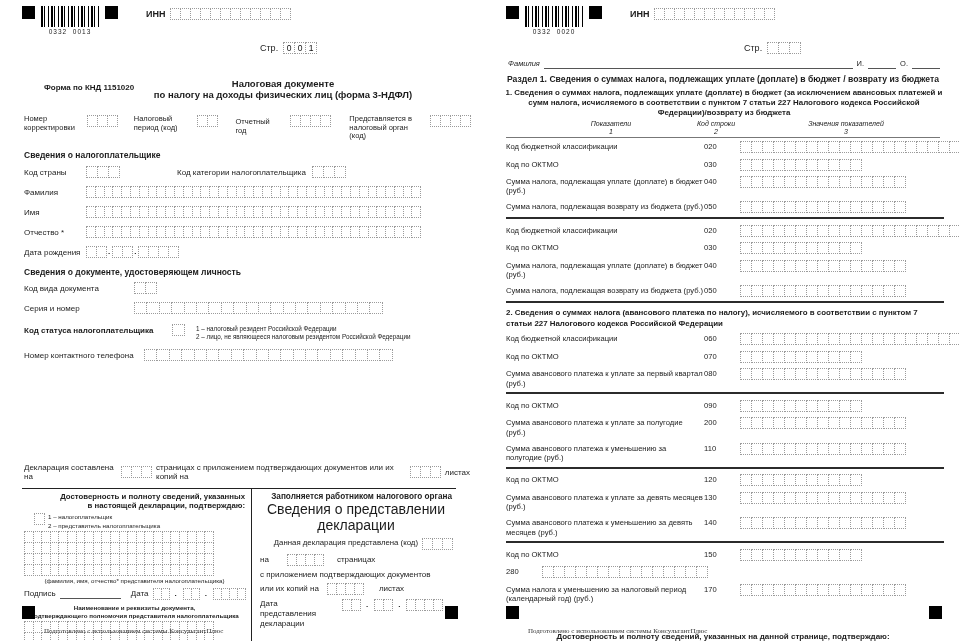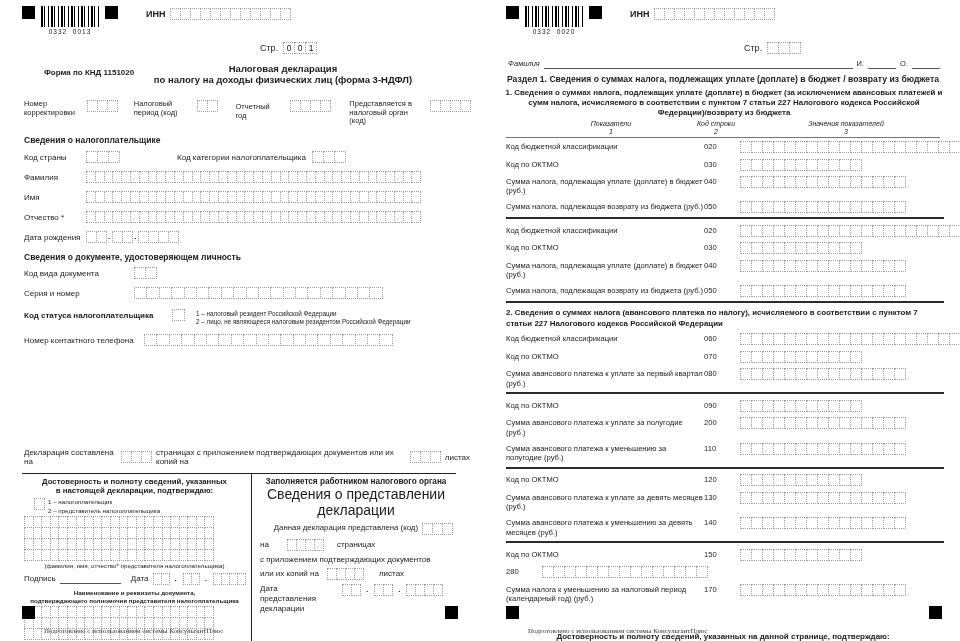--- a/index.html
+++ b/index.html
@@ -20,37 +20,37 @@
   .inn-label{font-weight:bold;font-size:9px;margin-right:5px}
   .str-row{display:flex;align-items:center;margin:0 0 0 252px;height:16px}
   .str-label{font-size:9px;margin-right:5px}
 
   
   .boxes{display:inline-flex;vertical-align:middle}
   .cell{display:inline-block;height:12px;border:1px dotted #9b9b9b;margin-right:-1px;font-size:8.5px;line-height:11px;text-align:center;color:#111;flex:0 0 auto}
   .grid .boxes{display:flex;margin-top:-1px}
 
   
-  .hdr-zone{position:relative;height:34px;margin-top:8px}
+  .hdr-zone{position:relative;height:34px;margin-top:23px}
   .knd{position:absolute;left:36px;top:4px;font-weight:bold;font-size:8px}
   .main-title{position:absolute;left:110px;width:330px;text-align:center;font-weight:bold;font-size:9.5px}
   .codes-row{display:flex;margin:2px 0 0 16px;gap:9px;align-items:flex-start}
   .codes-row .lbl{font-size:7.5px;width:54px}
   .sec-h{font-weight:bold;font-size:8.5px;margin:10px 0 4px 16px}
   .frow{display:flex;align-items:flex-start;margin:5px 0 0 16px}
   .frow .lbl{font-size:8px;padding-top:2px}
   .dot{font-weight:bold;margin:0 2px;line-height:12px}
   .note{font-size:6.3px;color:#222;line-height:1.25;padding-top:1px}
 
   
   .decl-row{display:flex;align-items:center;margin:14px 0 0 16px;font-size:8px;gap:5px}
   .sig-block{display:flex;border-top:1.6px solid #222;margin:6px 0 0 14px;width:434px}
   .sig-left{width:230px;border-right:1.4px solid #222;padding:3px 6px 4px 2px}
   .sig-right{flex:1;padding:3px 4px 0 8px}
-  .c-bold{font-weight:bold;font-size:7.8px;text-align:center;line-height:1.2}
+  .c-bold{font-weight:bold;font-size:7.8px;text-align:right;line-height:1.2}
   .c-mid{font-size:14px;text-align:center}
   .who{display:flex;gap:4px;margin:3px 0 2px 10px}
   .tiny{font-size:6.2px;line-height:1.35}
   .cap{font-size:6.2px;text-align:center;margin-top:1px}
   .sig-row{display:flex;align-items:center;gap:4px;margin-top:4px;font-size:8px}
   .line{display:inline-block;border-bottom:1px solid #555;height:9px}
   .sig-line-col{text-align:center;font-size:6.5px}
   .sig-line-col .line{width:100%}
   .footer{position:absolute;bottom:6px;left:36px;font-family:"Liberation Serif","DejaVu Serif",serif;font-size:7px;color:#333}
 
@@ -106,21 +106,21 @@
     <span class="boxes">
         <span class="cell" style="width: 12px;">0</span>
         <span class="cell" style="width: 12px;">0</span>
         <span class="cell" style="width: 12px;">1</span>
       </span>
   </div>
 
   <div class="hdr-zone">
     <div class="knd">Форма по КНД 1151020</div>
     <div class="main-title">
-      <div>Налоговая декларация</div>
+      <div>Налоговая документе</div>
       <div>по налогу на доходы физических лиц (форма 3-НДФЛ)</div>
     </div>
   </div>
 
   <div class="codes-row">
     <span class="lbl">Номер корректировки</span>
     <span class="boxes">
         <span class="cell" style="width: 11px;"></span>
         <span class="cell" style="width: 11px;"></span>
         <span class="cell" style="width: 11px;"></span>

